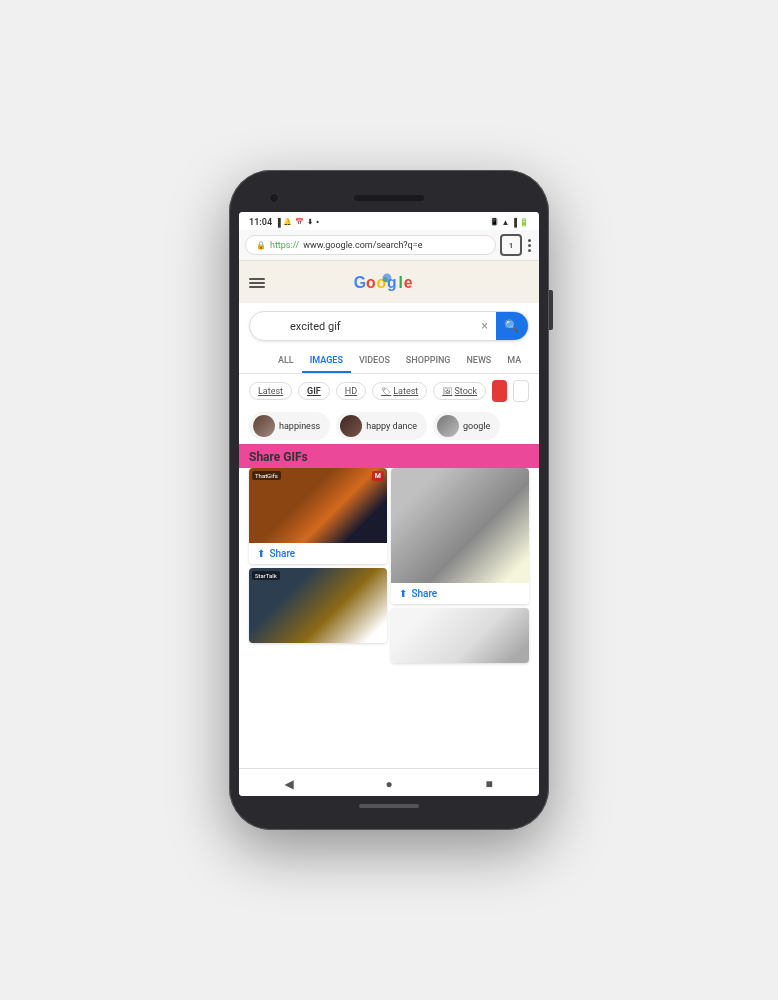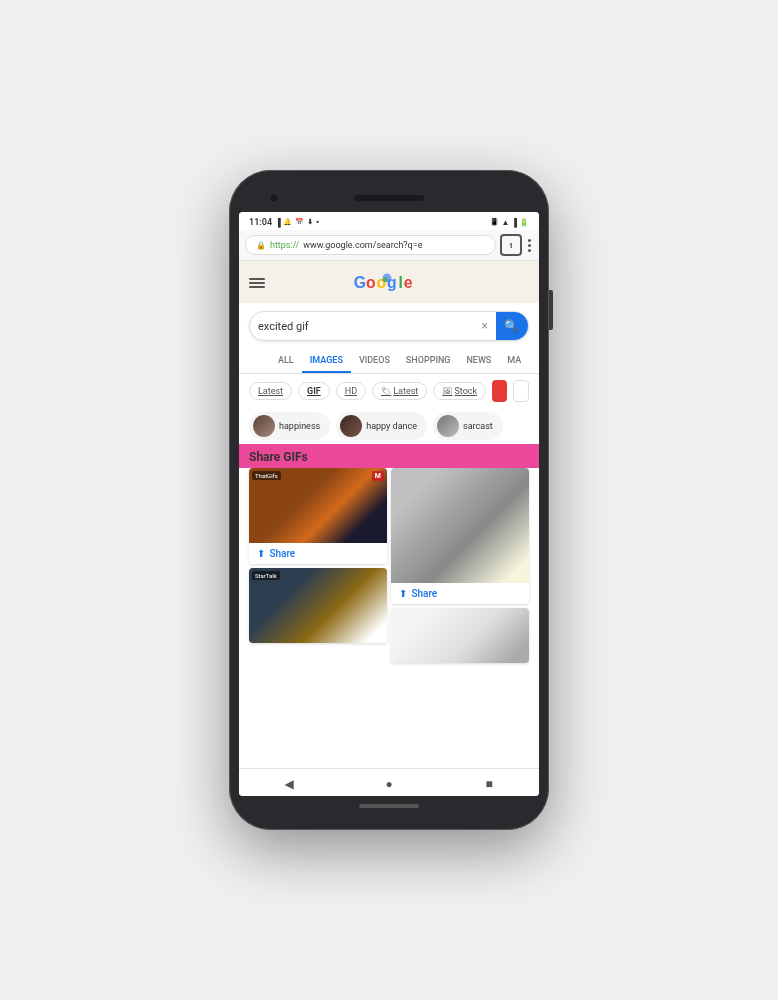--- a/index.html
+++ b/index.html
@@ -166,20 +166,21 @@
       border-radius: 22px;
       padding: 5px 8px;
       background: white;
       box-shadow: 0 1px 3px rgba(0,0,0,0.1);
     }
 
     .search-input-text {
       flex: 1;
       font-size: 11px;
       color: #333;
+      margin-left: 32px;
     }
 
     .search-x {
       color: #999;
       font-size: 12px;
       margin-right: 4px;
     }
 
     .search-btn {
       background: #1a73e8;
@@ -572,21 +573,21 @@
         <div class="pill">
           <div class="pill-avatar pill-avatar-1"></div>
           <span>happiness</span>
         </div>
         <div class="pill">
           <div class="pill-avatar pill-avatar-2"></div>
           <span>happy dance</span>
         </div>
         <div class="pill">
           <div class="pill-avatar pill-avatar-3"></div>
-          <span>sarcast</span>
+          <span>google</span>
         </div>
       </div>
 
       <div class="share-gifs-label">
         <span>Share GIFs</span>
       </div>
 
       <div class="gif-grid">
 
         <div class="gif-col">

